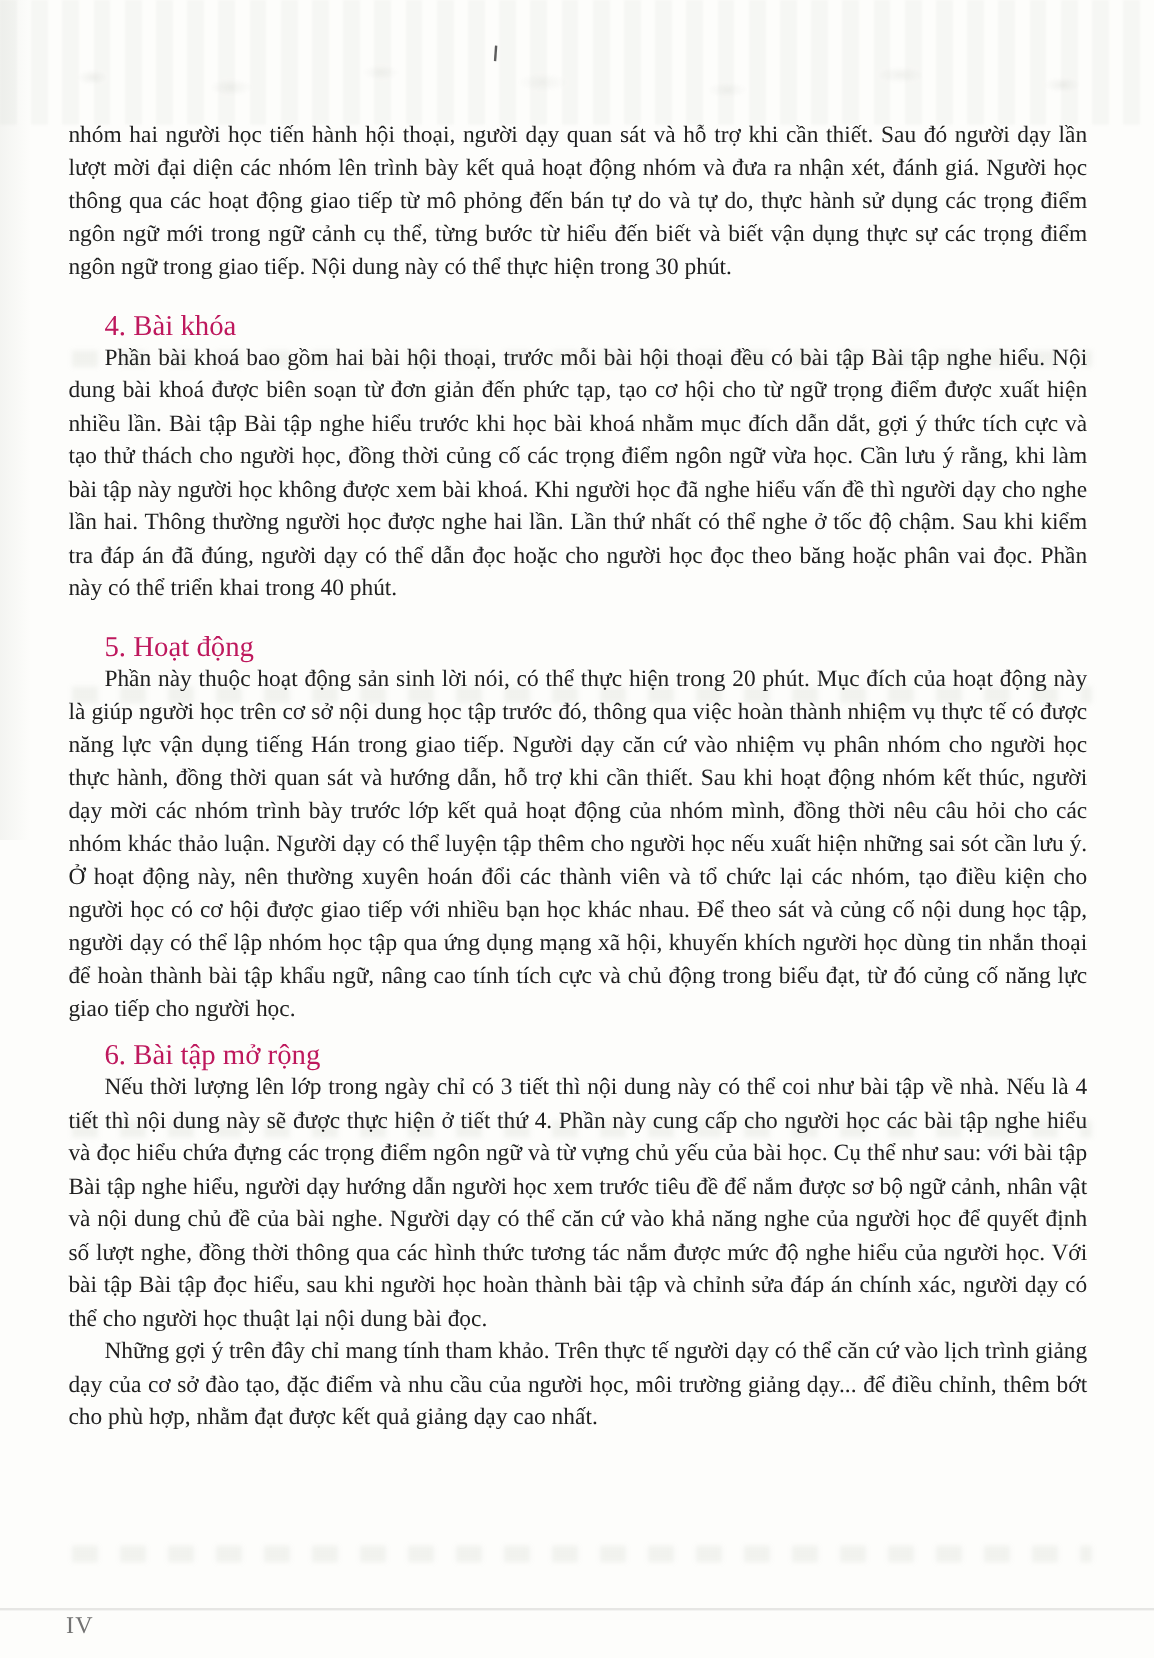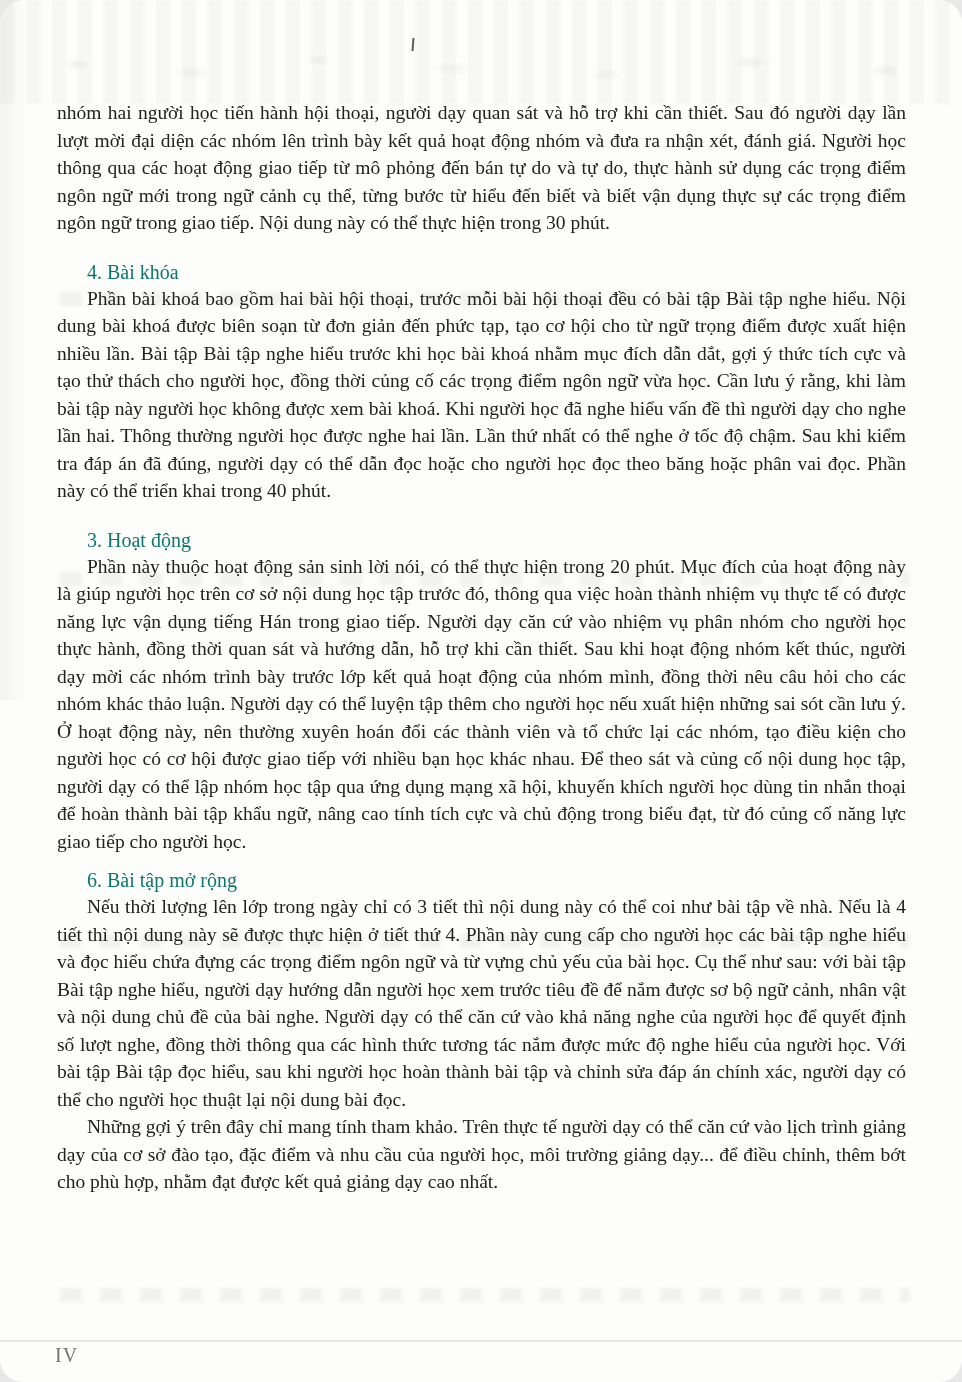--- a/index.html
+++ b/index.html
@@ -5,21 +5,20 @@
   html,body{margin:0;padding:0;}
   body{background:#e8e8e8;}
   .page{
     position:relative;
     width:962px;height:1382px;
     margin:0 auto;
     background:#fdfdfb;
     overflow:hidden;
     font-family:"Liberation Serif", serif;
     color:#212121;
-    border-radius:23px;
   }
   
   .noise{position:absolute;pointer-events:none;}
   .noise-top{
     left:0;top:0;width:962px;height:104px;
     background:
       radial-gradient(18px 9px at 8% 62%, rgba(120,128,115,.10), rgba(120,128,115,0) 70%),
       radial-gradient(26px 10px at 20% 70%, rgba(120,128,115,.09), rgba(120,128,115,0) 70%),
       radial-gradient(22px 9px at 33% 58%, rgba(120,128,115,.08), rgba(120,128,115,0) 70%),
       radial-gradient(30px 11px at 47% 66%, rgba(120,128,115,.07), rgba(120,128,115,0) 70%),
@@ -48,22 +47,22 @@
   }
 
   .content{
     position:absolute;left:57px;top:99px;width:849px;
     font-size:19.5px;line-height:27.5px;
     text-align:justify;
   }
   .content p{margin:0;text-indent:30px;}
   .content p.no-indent{text-indent:0;}
   .content h3{
-    color:#0f766e;
-    font-size:20px;font-weight:normal;line-height:26px;
+    color:#be185d;
+    font-size:24px;font-weight:normal;line-height:26px;
     margin:0;text-indent:30px;
   }
   .h4{margin-top:22px !important;}
   .p2{margin-top:30px;}
   .h5{margin-top:22px !important;}
   .p3{margin-top:26px;}
   .h6{margin-top:12px !important;}
   .p4{margin-top:26px;}
   .p5{margin-top:26px;}
 
@@ -103,21 +102,21 @@
   <div class="noise ghost-row" style="top:934px"></div>
   <div class="noise ghost-row" style="top:1288px"></div>
   <div class="noise scan-line"></div>
 
   <div class="content">
     <p class="no-indent">nhóm hai người học tiến hành hội thoại, người dạy quan sát và hỗ trợ khi cần thiết. Sau đó người dạy lần lượt mời đại diện các nhóm lên trình bày kết quả hoạt động nhóm và đưa ra nhận xét, đánh giá. Người học thông qua các hoạt động giao tiếp từ mô phỏng đến bán tự do và tự do, thực hành sử dụng các trọng điểm ngôn ngữ mới trong ngữ cảnh cụ thể, từng bước từ hiểu đến biết và biết vận dụng thực sự các trọng điểm ngôn ngữ trong giao tiếp. Nội dung này có thể thực hiện trong 30 phút.</p>
 
     <h3 class="h4">4. Bài khóa</h3>
     <p class="p2">Phần bài khoá bao gồm hai bài hội thoại, trước mỗi bài hội thoại đều có bài tập Bài tập nghe hiểu. Nội dung bài khoá được biên soạn từ đơn giản đến phức tạp, tạo cơ hội cho từ ngữ trọng điểm được xuất hiện nhiều lần. Bài tập Bài tập nghe hiểu trước khi học bài khoá nhằm mục đích dẫn dắt, gợi ý thức tích cực và tạo thử thách cho người học, đồng thời củng cố các trọng điểm ngôn ngữ vừa học. Cần lưu ý rằng, khi làm bài tập này người học không được xem bài khoá. Khi người học đã nghe hiểu vấn đề thì người dạy cho nghe lần hai. Thông thường người học được nghe hai lần. Lần thứ nhất có thể nghe ở tốc độ chậm. Sau khi kiểm tra đáp án đã đúng, người dạy có thể dẫn đọc hoặc cho người học đọc theo băng hoặc phân vai đọc. Phần này có thể triển khai trong 40 phút.</p>
 
-    <h3 class="h5">3. Hoạt động</h3>
+    <h3 class="h5">5. Hoạt động</h3>
     <p class="p3">Phần này thuộc hoạt động sản sinh lời nói, có thể thực hiện trong 20 phút. Mục đích của hoạt động này là giúp người học trên cơ sở nội dung học tập trước đó, thông qua việc hoàn thành nhiệm vụ thực tế có được năng lực vận dụng tiếng Hán trong giao tiếp. Người dạy căn cứ vào nhiệm vụ phân nhóm cho người học thực hành, đồng thời quan sát và hướng dẫn, hỗ trợ khi cần thiết. Sau khi hoạt động nhóm kết thúc, người dạy mời các nhóm trình bày trước lớp kết quả hoạt động của nhóm mình, đồng thời nêu câu hỏi cho các nhóm khác thảo luận. Người dạy có thể luyện tập thêm cho người học nếu xuất hiện những sai sót cần lưu ý. Ở hoạt động này, nên thường xuyên hoán đổi các thành viên và tổ chức lại các nhóm, tạo điều kiện cho người học có cơ hội được giao tiếp với nhiều bạn học khác nhau. Để theo sát và củng cố nội dung học tập, người dạy có thể lập nhóm học tập qua ứng dụng mạng xã hội, khuyến khích người học dùng tin nhắn thoại để hoàn thành bài tập khẩu ngữ, nâng cao tính tích cực và chủ động trong biểu đạt, từ đó củng cố năng lực giao tiếp cho người học.</p>
 
     <h3 class="h6">6. Bài tập mở rộng</h3>
     <p class="p4">Nếu thời lượng lên lớp trong ngày chỉ có 3 tiết thì nội dung này có thể coi như bài tập về nhà. Nếu là 4 tiết thì nội dung này sẽ được thực hiện ở tiết thứ 4. Phần này cung cấp cho người học các bài tập nghe hiểu và đọc hiểu chứa đựng các trọng điểm ngôn ngữ và từ vựng chủ yếu của bài học. Cụ thể như sau: với bài tập Bài tập nghe hiểu, người dạy hướng dẫn người học xem trước tiêu đề để nắm được sơ bộ ngữ cảnh, nhân vật và nội dung chủ đề của bài nghe. Người dạy có thể căn cứ vào khả năng nghe của người học để quyết định số lượt nghe, đồng thời thông qua các hình thức tương tác nắm được mức độ nghe hiểu của người học. Với bài tập Bài tập đọc hiểu, sau khi người học hoàn thành bài tập và chỉnh sửa đáp án chính xác, người dạy có thể cho người học thuật lại nội dung bài đọc.</p>
     <p class="p5">Những gợi ý trên đây chỉ mang tính tham khảo. Trên thực tế người dạy có thể căn cứ vào lịch trình giảng dạy của cơ sở đào tạo, đặc điểm và nhu cầu của người học, môi trường giảng dạy... để điều chỉnh, thêm bớt cho phù hợp, nhằm đạt được kết quả giảng dạy cao nhất.</p>
   </div>
 
 
   <div class="page-number">IV</div>
 </div>

